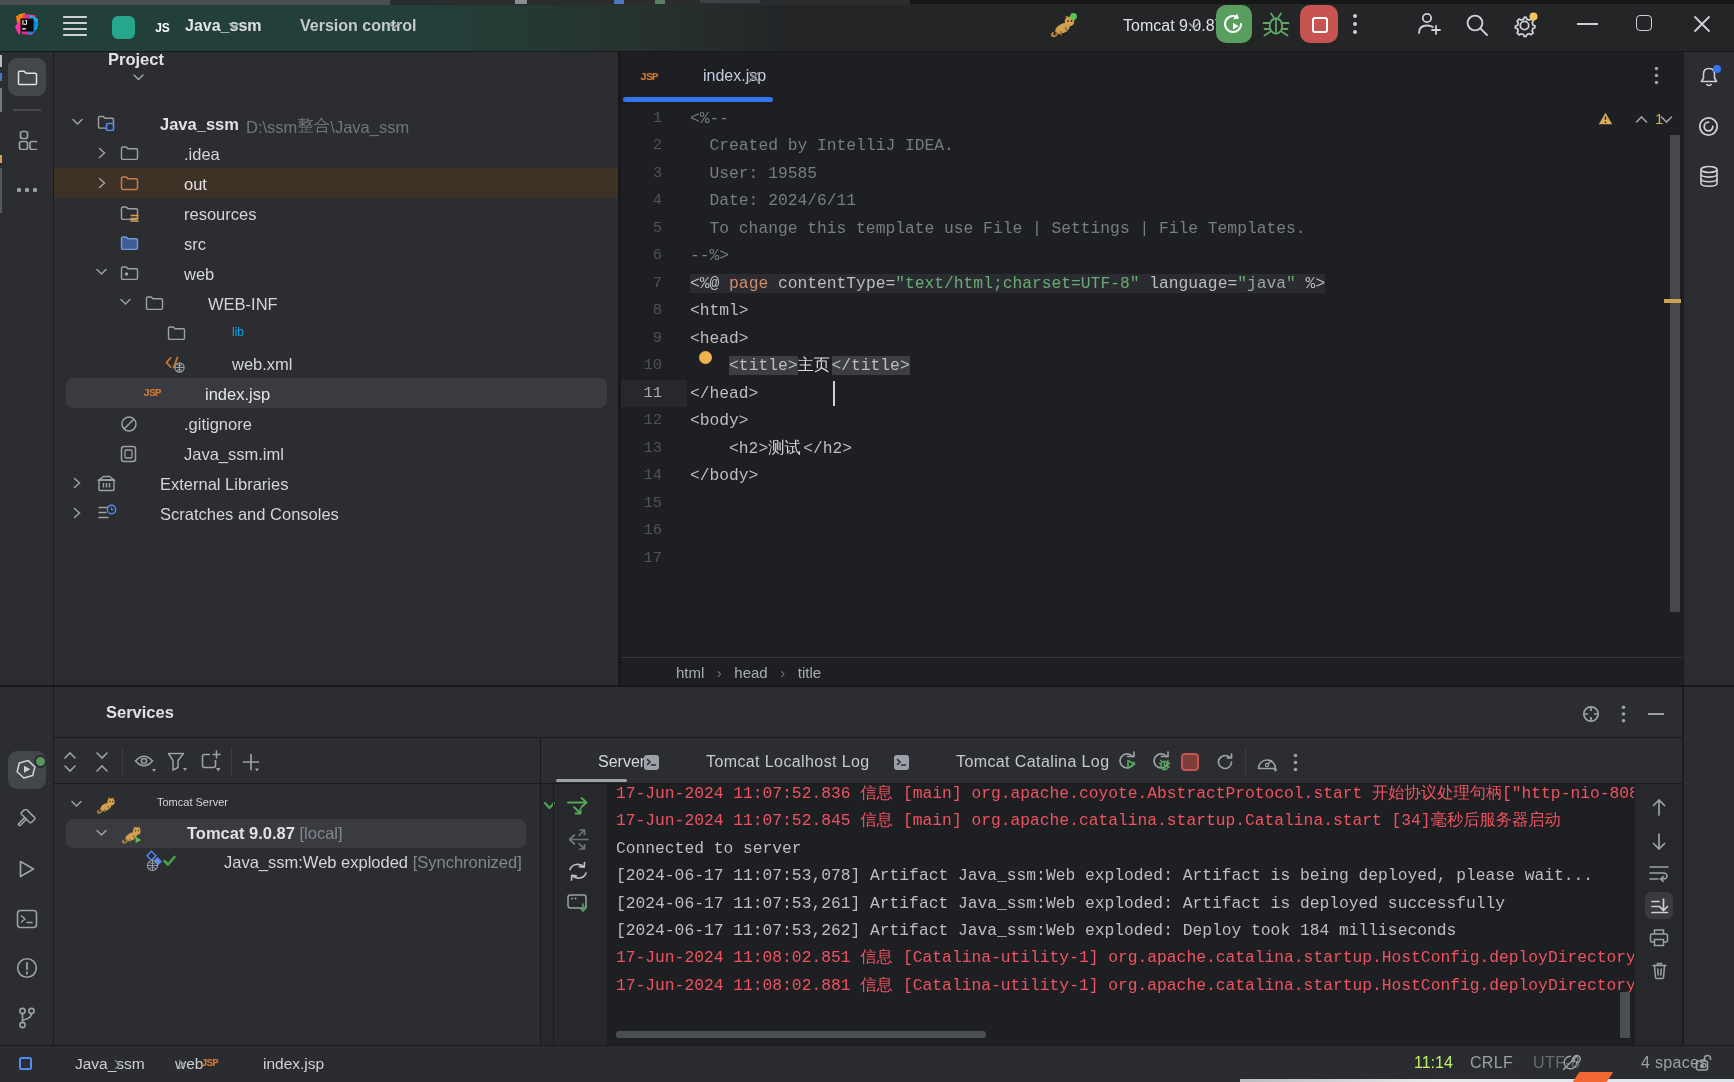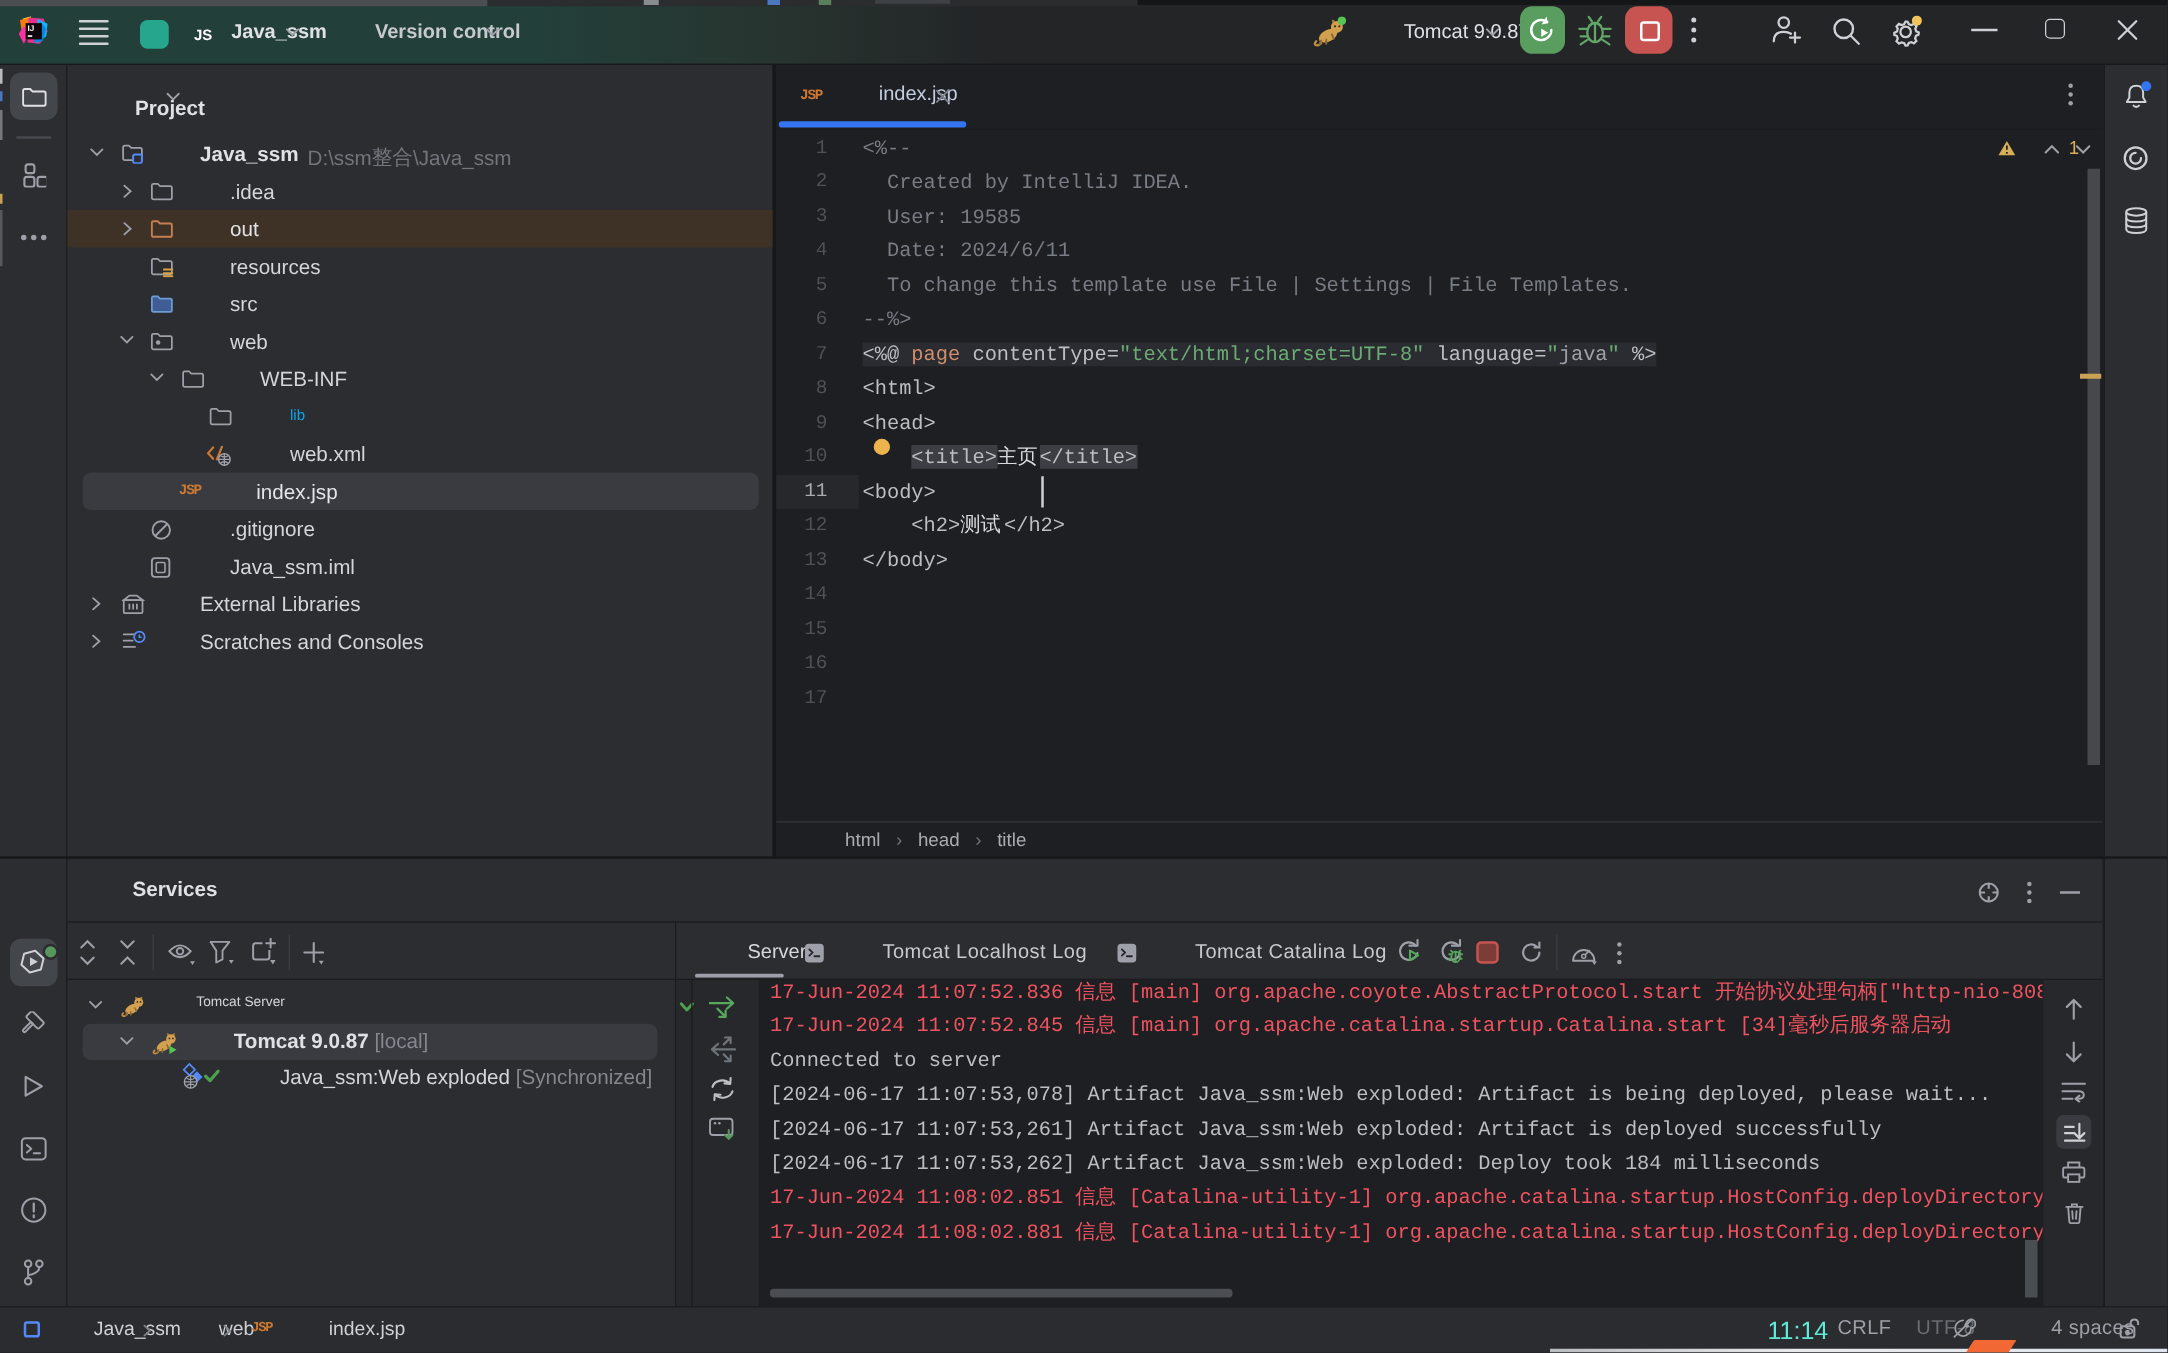--- a/index.html
+++ b/index.html
@@ -195,21 +195,21 @@
   <circle cx="5.5" cy="4" r="2.6"></circle>
           <circle cx="14.5" cy="4" r="2.6"></circle>
           <circle cx="5.5" cy="18" r="2.6"></circle>
   <path d="M5.5 6.6 V15.4 M14.5 6.6 q0 5-9 6.5"></path>
  </g>
 </svg>
 </div>
 
 <div class="abs" id="projpanel" style="left:54px;top:52px;width:564px;height:635px;background:#2b2d30;"></div>
 <div class="abs" style="left:618px;top:52px;width:3px;height:635px;background:#17181a;"></div>
-<div class="abs sans" style="left:69px;top:78px;color:#dfe1e5;font-size:16.5px;font-weight:bold;">Project</div>
+<div class="abs sans" style="left:69px;top:50px;color:#dfe1e5;font-size:16.5px;font-weight:bold;">Project</div>
 <svg class="abs" style="left:133px;top:74px;" width="11" height="7" viewBox="0 0 11 7">
       <path d="M1 1 L5.5 5.5 L10 1" stroke="#9da0a8" stroke-width="1.5" fill="none" stroke-linecap="round"></path>
     </svg>
 <div id="ptree">
 
 <div class="abs" style="left:54px;top:168px;width:564px;height:30px;background:#3e3226;"></div>
 <div class="abs" style="left:66px;top:378px;width:541px;height:30px;background:#393b40;border-radius:7px;"></div>
 
 <svg class="abs" style="left:72px;top:118px;" width="11" height="8" viewBox="0 0 11 8">
         <path d="M1 1.5 L5.5 6 L10 1.5" stroke="#9da0a8" stroke-width="1.5" fill="none" stroke-linecap="round"></path>
@@ -348,20 +348,21 @@
 <div style="white-space:pre;height:27.5px;color:#777c85;">&lt;%--</div>
 <div style="white-space:pre;height:27.5px;color:#777c85;">  Created by IntelliJ IDEA.</div>
 <div style="white-space:pre;height:27.5px;color:#777c85;">  User: 19585</div>
 <div style="white-space:pre;height:27.5px;color:#777c85;">  Date: 2024/6/11</div>
 <div style="white-space:pre;height:27.5px;color:#777c85;">  To change this template use File | Settings | File Templates.</div>
 <div style="white-space:pre;height:27.5px;color:#777c85;">--%&gt;</div>
 <div style="white-space:pre;height:27.5px;"><span style="background:#2a2c31;">&lt;%@ <span style="color:#cf8e6d;">page </span>contentType=<span style="color:#6aab73;">"text/html;charset=UTF-8"</span> language=<span style="color:#6aab73;">"</span><span style="color:#9da2a8;">java</span><span style="color:#6aab73;">"</span> %&gt;</span></div>
 <div style="white-space:pre;height:27.5px;">&lt;html&gt;</div>
 <div style="white-space:pre;height:27.5px;">&lt;head&gt;</div>
 <div style="white-space:pre;height:27.5px;">    <span style="background:#3c3e44;">&lt;title&gt;</span><span class="cjk" style="width:34px;color:#d8dadf;">主页</span><span style="background:#3c3e44;">&lt;/title&gt;</span></div>
+<div style="white-space:pre;height:27.5px;">&lt;/head&gt;</div>
 <div style="white-space:pre;height:27.5px;">&lt;body&gt;</div>
 <div style="white-space:pre;height:27.5px;">    &lt;h2&gt;<span class="cjk" style="width:35px;color:#d8dadf;">测试</span>&lt;/h2&gt;</div>
 <div style="white-space:pre;height:27.5px;">&lt;/body&gt;</div>
 </div>
 
 <div class="abs" style="left:833px;top:381px;width:1.6px;height:25px;background:#ced0d6;"></div>
 
 <div class="abs" style="left:699px;top:351px;width:13px;height:13px;border-radius:50%;background:#edb44e;"></div>
 
 <svg class="abs" style="left:1598px;top:112px;" width="15" height="13" viewBox="0 0 15 13">
@@ -638,21 +639,21 @@
 <svg class="abs" style="left:114px;top:1059px;" width="8" height="11" viewBox="0 0 8 11">
         <path d="M1.5 1.5 L6 5.5 L1.5 9.5" stroke="#7d8188" stroke-width="1.5" fill="none" stroke-linecap="round"></path>
       </svg>
 <div class="abs sans" style="left:136px;top:1055px;font-size:15.5px;color:#ced0d6;">web</div>
 <svg class="abs" style="left:178px;top:1059px;" width="8" height="11" viewBox="0 0 8 11">
         <path d="M1.5 1.5 L6 5.5 L1.5 9.5" stroke="#7d8188" stroke-width="1.5" fill="none" stroke-linecap="round"></path>
       </svg>
 <div class="abs mono" style="left:201px;top:1057px;font-size:11px;font-weight:bold;color:#cc7832;letter-spacing:-1px;">JSP</div>
 <div class="abs sans" style="left:224px;top:1055px;font-size:15.5px;color:#ced0d6;">index.jsp</div>
 
-<div class="abs sans" style="left:1375px;top:1054px;font-size:20px;color:#5eead4;">11:14</div>
+<div class="abs sans" style="left:1375px;top:1054px;font-size:16px;color:#bef264;">11:14</div>
 <div class="abs sans" style="left:1431px;top:1054px;font-size:16px;letter-spacing:0.3px;color:#9da0a8;">CRLF</div>
 <div class="abs sans" style="left:1494px;top:1054px;font-size:16px;letter-spacing:0.4px;color:#686c73;">UTF-8</div>
 <svg class="abs" style="left:1560px;top:1053px;" width="21" height="19" viewBox="0 0 21 19">
  <g stroke="#9da0a8" stroke-width="1.4" fill="none" stroke-linecap="round">
   <path d="M10.5 3.2 a6.3 6.3 0 1 0 6.3 6.3 a3.5 3.5 0 1 0 -3.5-3.5 a1.2 1.2 0 1 0 1.2 1.2"></path>
   <path d="M3.5 16.5 L17.5 2.5"></path>
  </g>
 </svg>
 <div class="abs sans" style="left:1602px;top:1054px;font-size:16px;letter-spacing:0.3px;color:#9da0a8;">4 spaces</div>
 <svg class="abs" style="left:1694px;top:1053px;" width="19" height="20" viewBox="0 0 19 20">

